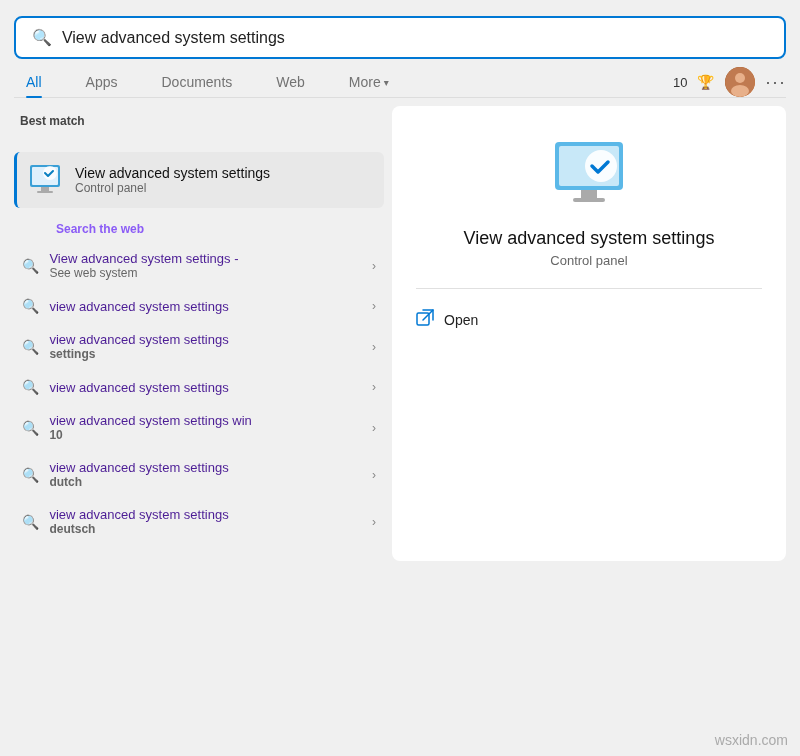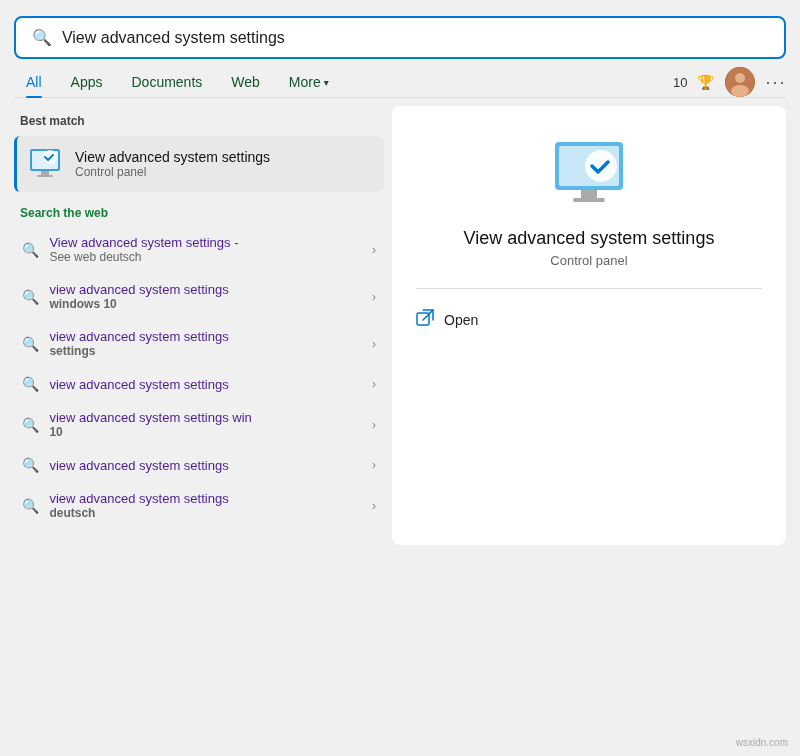--- a/index.html
+++ b/index.html
@@ -43,27 +43,27 @@
     .tabs-bar {
       display: flex;
       align-items: center;
       padding: 8px 14px 0 14px;
       justify-content: space-between;
     }
 
     .tabs-left {
       display: flex;
       align-items: center;
-      gap: 5px;
+      gap: 20px;
     }
 
     .tab {
       padding: 6px 12px;
       font-size: 14px;
-      color: #14532d;
+      color: #737373;
       cursor: pointer;
       border-radius: 4px;
       position: relative;
     }
 
     .tab.active {
       color: #0078d4;
     }
 
     .tab.active::after {
@@ -135,21 +135,21 @@
     .left-panel {
       width: 370px;
       padding: 16px 0;
       flex-shrink: 0;
     }
 
     .section-title {
       font-size: 12px;
       font-weight: 600;
       color: #444;
-      margin-bottom: 8px;
+      margin-bottom: 24px;
       padding: 0 6px;
     }
 
     .best-match-item {
       display: flex;
       align-items: center;
       padding: 10px 10px;
       border-radius: 6px;
       background: #e8e8e8;
       cursor: pointer;
@@ -171,23 +171,24 @@
     }
 
     .best-match-text .subtitle {
       font-size: 12px;
       color: #666;
     }
 
     .section-title-web {
       font-size: 12px;
       font-weight: 600;
-      color: #15803d;
+      color: #8b5cf6;
       margin-bottom: 6px;
       padding: 0 6px;
+      margin-left: 36px;
     }
 
     .web-result {
       display: flex;
       align-items: center;
       padding: 9px 8px;
       cursor: pointer;
       border-radius: 4px;
       gap: 10px;
     }
@@ -274,21 +275,21 @@
 
     .open-label {
       font-size: 14px;
       color: #222;
     }
 
     .watermark {
       position: fixed;
       bottom: 8px;
       right: 12px;
-      font-size: 10px;
+      font-size: 14px;
       color: #aaa;
       margin-left: 35px;
     }
   </style>
 </head>
 <body>
 
 <div class="search-container">
   <div class="search-bar">
     <span class="search-icon-wrap">🔍</span>
@@ -353,30 +354,29 @@
         <div class="subtitle">Control panel</div>
       </div>
     </div>
 
     <div class="section-title-web">Search the web</div>
 
     <div class="web-result">
       <span class="web-result-icon">🔍</span>
       <div class="web-result-text">
         <div class="line1">View advanced system settings -</div>
-        <div class="line2">See web deutsch</div>
+        <div class="line2">See web system</div>
       </div>
       <span class="web-result-arrow">›</span>
     </div>
 
     <div class="web-result">
       <span class="web-result-icon">🔍</span>
       <div class="web-result-text">
         <div class="line1">view advanced system settings</div>
-        <div class="line2"><span class="bold">windows 10</span></div>
       </div>
       <span class="web-result-arrow">›</span>
     </div>
 
     <div class="web-result">
       <span class="web-result-icon">🔍</span>
       <div class="web-result-text">
         <div class="line1">view advanced system settings</div>
         <div class="line2"><span class="bold">settings</span></div>
       </div>
@@ -397,20 +397,21 @@
         <div class="line1">view advanced system settings win</div>
         <div class="line2"><span class="bold">10</span></div>
       </div>
       <span class="web-result-arrow">›</span>
     </div>
 
     <div class="web-result">
       <span class="web-result-icon">🔍</span>
       <div class="web-result-text">
         <div class="line1">view advanced system settings</div>
+        <div class="line2"><span class="bold">dutch</span></div>
       </div>
       <span class="web-result-arrow">›</span>
     </div>
 
     <div class="web-result">
       <span class="web-result-icon">🔍</span>
       <div class="web-result-text">
         <div class="line1">view advanced system settings</div>
         <div class="line2"><span class="bold">deutsch</span></div>
       </div>

